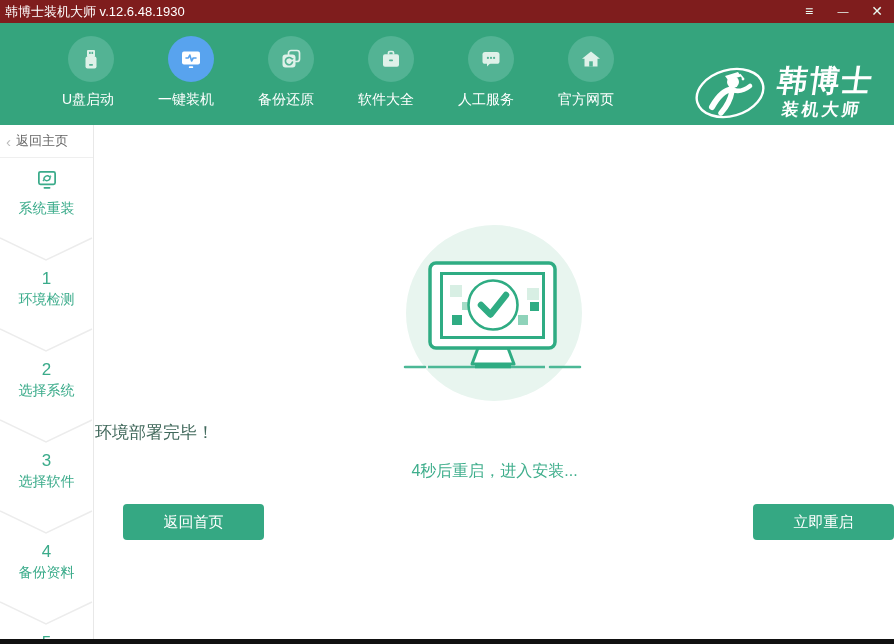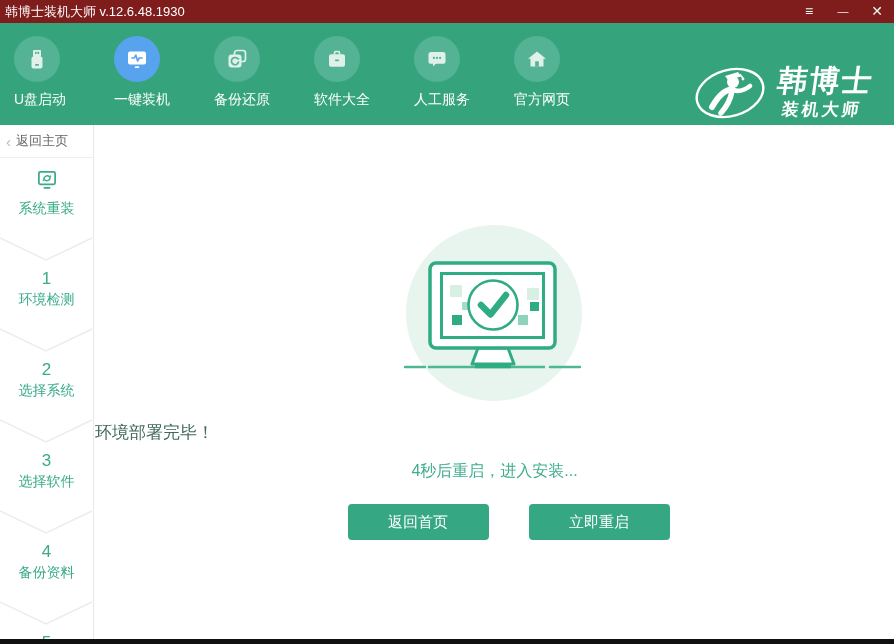--- a/index.html
+++ b/index.html
@@ -14,21 +14,21 @@
     color: #fff; font-size: 13px; padding-left: 5px;
   }
   .win-controls { position: absolute; right: 8px; top: 0; height: 23px; display: flex; align-items: center; gap: 16px; }
   .win-btn { color: #eafaf2; font-size: 14px; width: 18px; text-align: center; cursor: pointer; line-height: 23px; }
 
   
   .nav {
     position: absolute; top: 23px; left: 0; right: 0; height: 102px;
     background: #35a47d; display: flex; align-items: flex-start; padding: 13px 0 0 14px;
   }
-  .nav-item { width: 100px; display: flex; flex-direction: column; align-items: flex-start; cursor: pointer; }
+  .nav-item { width: 100px; display: flex; flex-direction: column; align-items: flex-end; cursor: pointer; }
   .nav-circle {
     width: 46px; height: 46px; border-radius: 50%; background: #53b394;
     display: flex; align-items: center; justify-content: center;
   }
   .nav-circle.active { background: #58a3ee; }
   .nav-label { margin-top: 9px; color: #ffffff; font-size: 14px; }
 
   .logo { position: absolute; right: 22px; top: 38px; display: flex; align-items: center; }
   .logo-text { margin-left: 8px; color: #fff; transform: skewX(-8deg); text-align: center; }
   .logo-brand { font-size: 30px; font-weight: bold; line-height: 30px; letter-spacing: 2px; }
@@ -51,21 +51,21 @@
   .step-num { color: #3aab8a; font-size: 17px; line-height: 20px; }
   .step-label { color: #3aab8a; font-size: 14px; margin-top: 2px; }
   .step-1 { margin-top: 7px; }
   .step-gap { height: 18px; }
 
   
   .main { position: absolute; top: 125px; left: 95px; right: 0; bottom: 5px; background: #fff; }
   .illustration { display: block; margin: 97px auto 0 auto; }
   .status-title { text-align: left; color: #40685b; font-size: 17px; margin-top: 19px; }
   .countdown { text-align: center; color: #3fae8c; font-size: 16px; margin-top: 17px; }
-  .btn-row { display: flex; justify-content: center; gap: 40px; margin-top: 22px; padding-left: 28px; }
+  .btn-row { display: flex; justify-content: space-between; gap: 40px; margin-top: 22px; padding-left: 28px; }
   .btn {
     width: 141px; height: 36px; border: none; border-radius: 4px;
     background: #35a883; color: #fff; font-size: 15px; cursor: pointer;
     font-family: "Liberation Sans", "DejaVu Sans", sans-serif;
   }
 
   .bottom-line { position: absolute; left: 0; right: 0; bottom: 0; height: 5px; background: #111; }
 </style>
 </head>
 <body>

